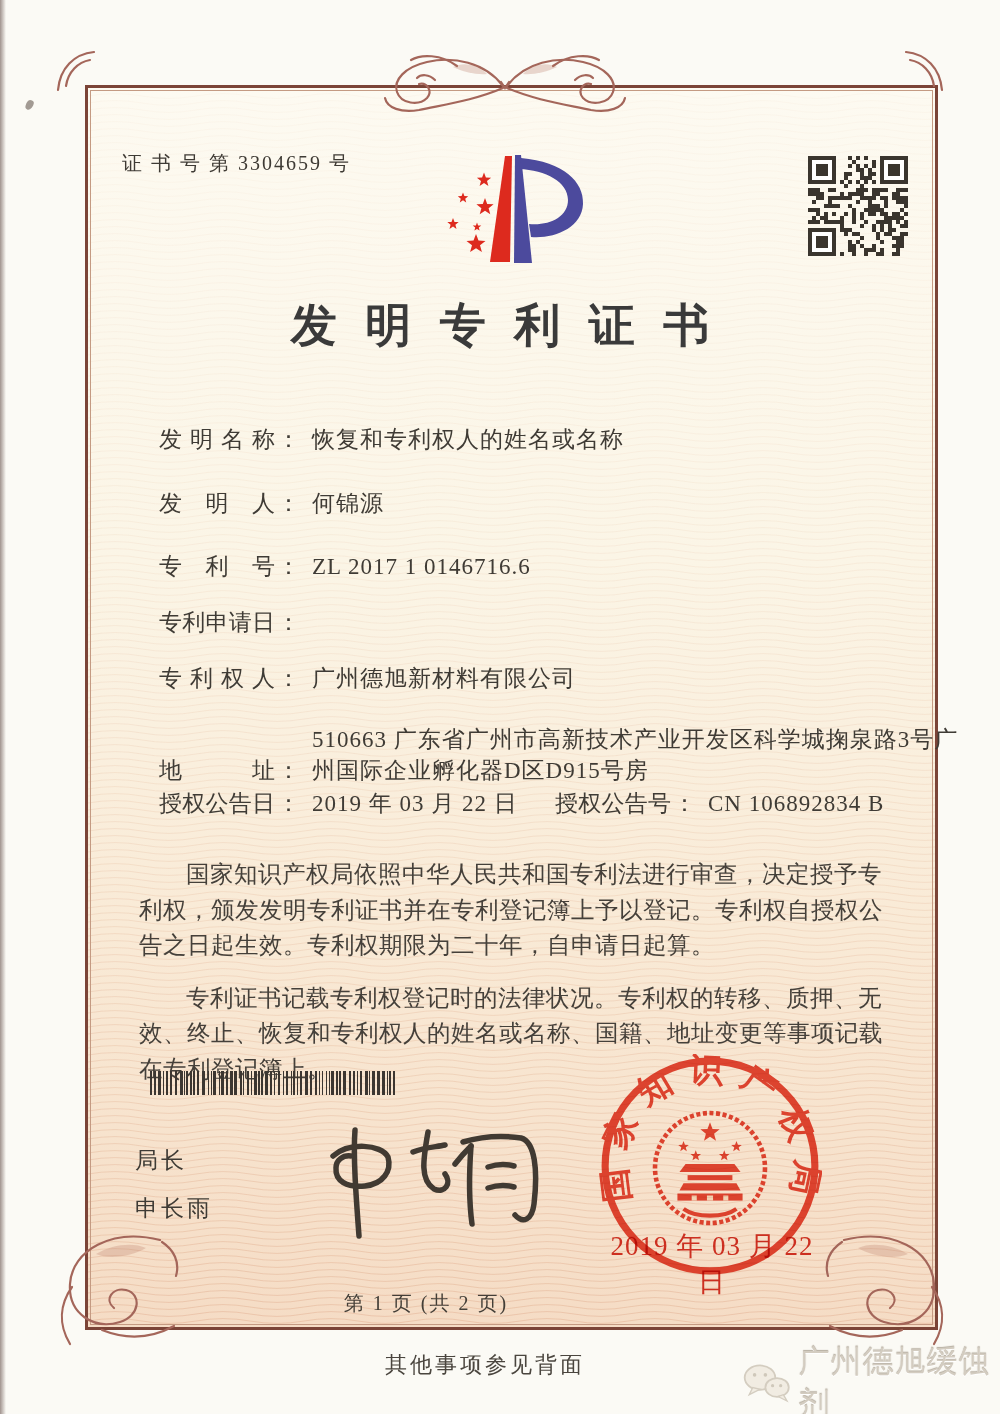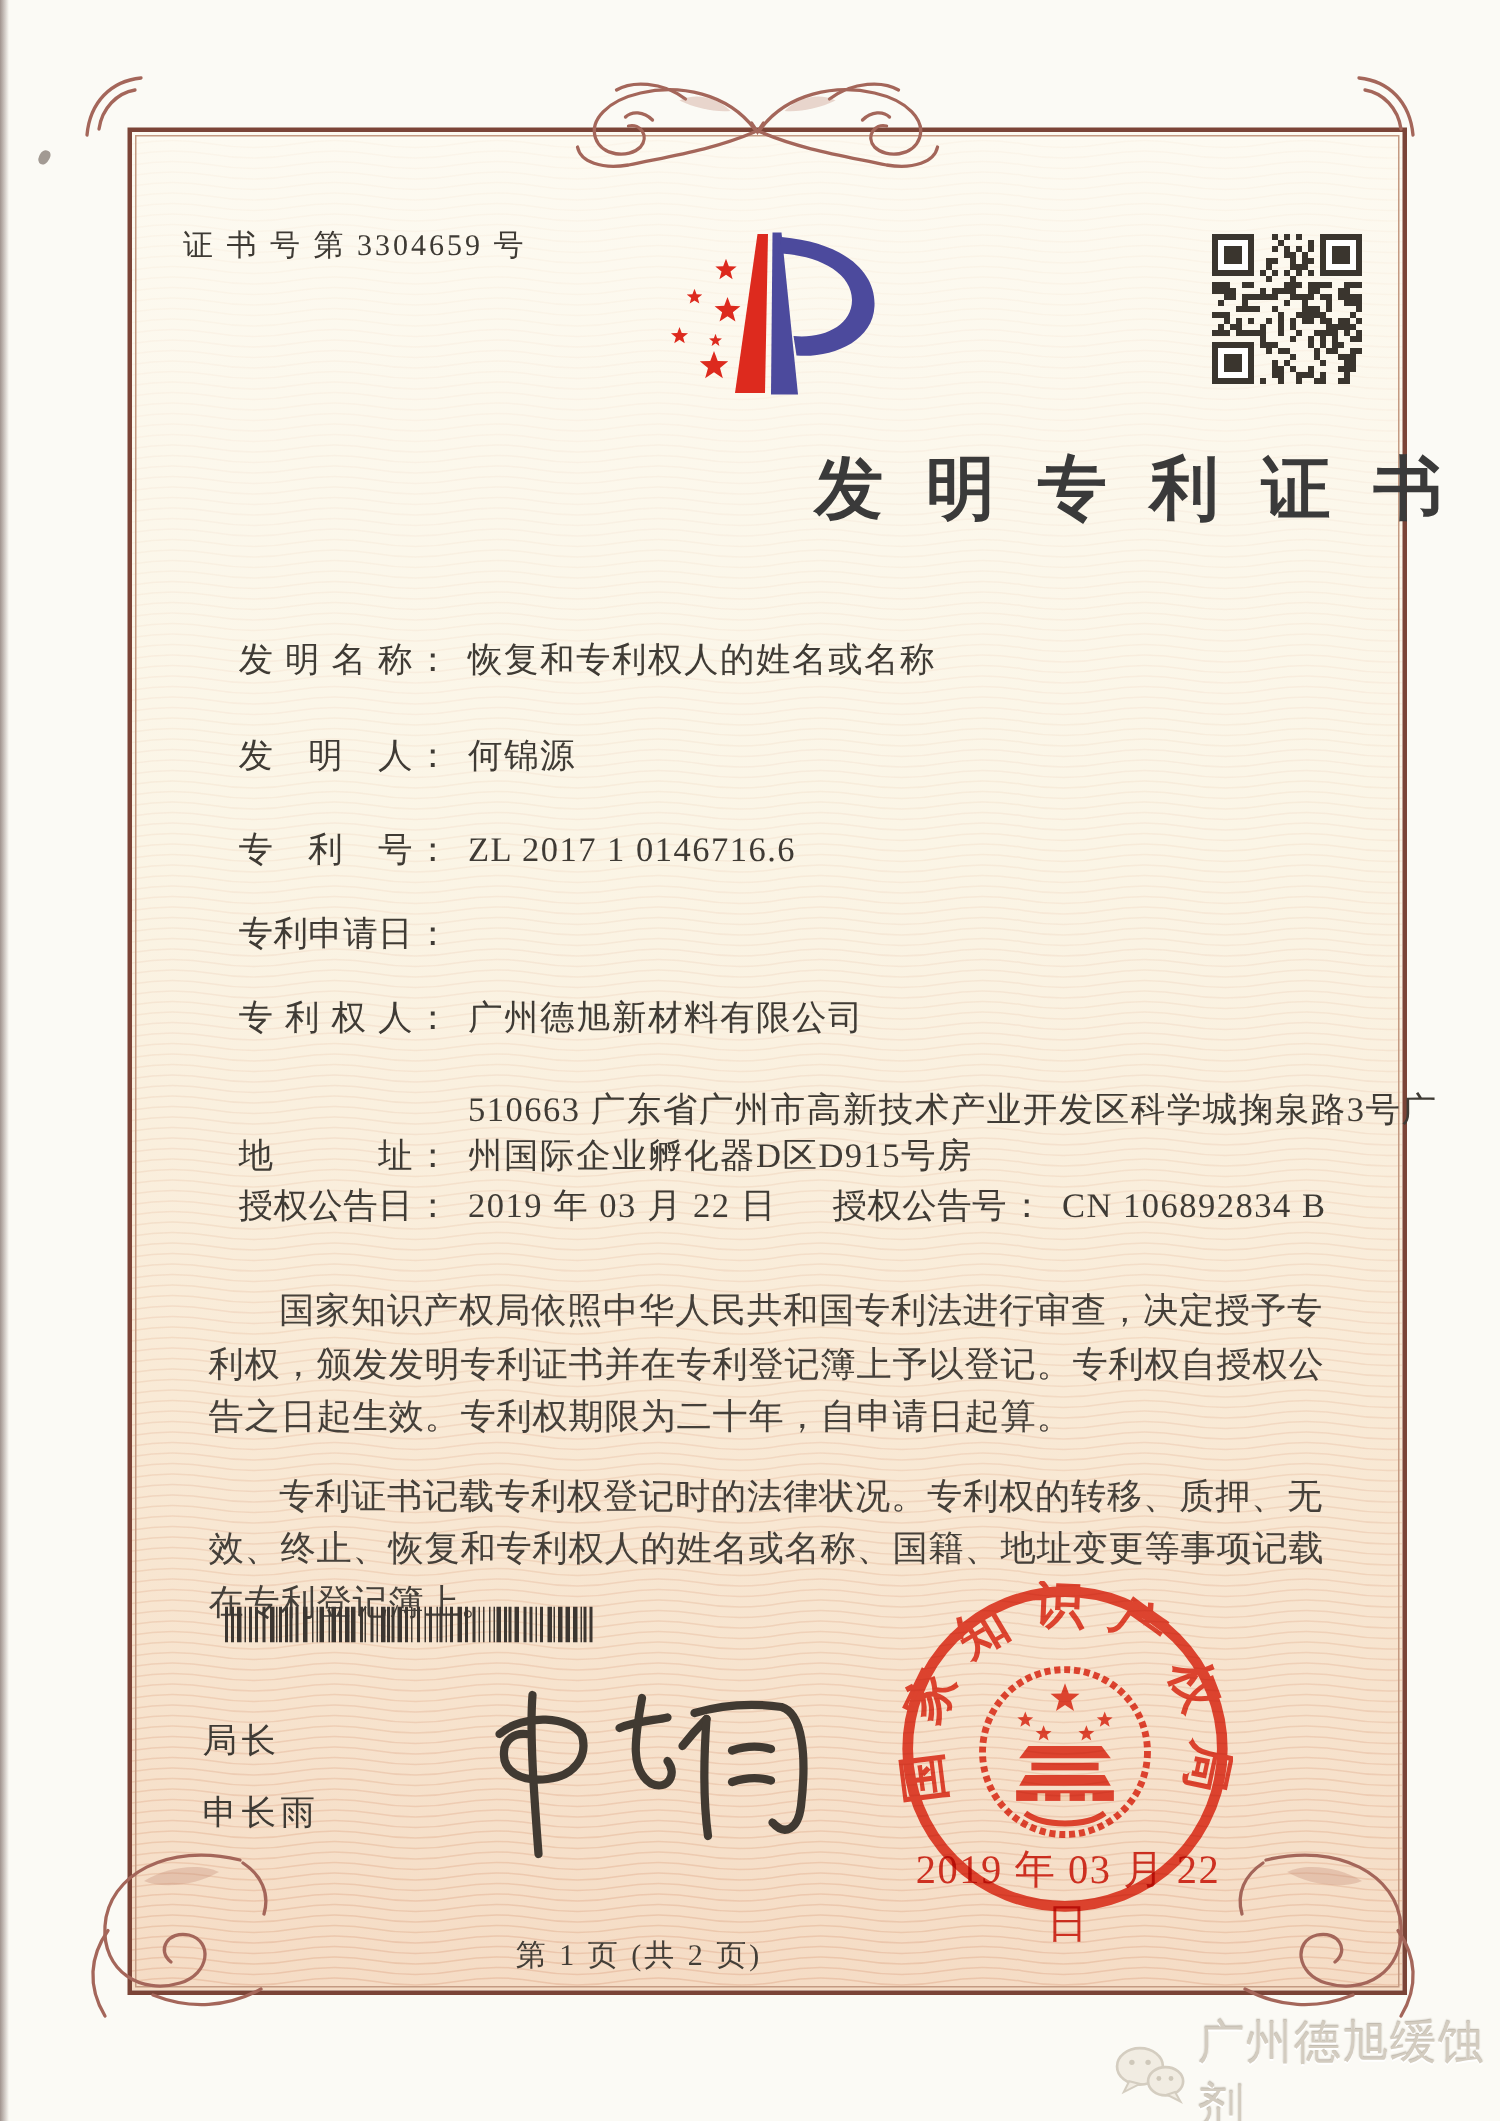--- a/index.html
+++ b/index.html
@@ -16,21 +16,21 @@
     background:linear-gradient(180deg,#fdfaf1 0%,#fbf5e6 38%,#f9ead6 68%,#f5dcc5 100%);}
   .frame-inner{position:absolute;inset:2px;border:1px solid #c49a82;pointer-events:none;}
   .waves{position:absolute;inset:0;width:100%;height:100%;}
 
   .orn{position:absolute;pointer-events:none;}
   .orn path{stroke:#a4665a;stroke-width:2.2;fill:none;stroke-linecap:round;}
   .orn .fillleaf{fill:rgba(190,130,110,.30);stroke:none;}
 
   .txt{position:absolute;color:#3e3a34;}
   .cert-no{left:122px;top:150px;font-size:20px;letter-spacing:2px;}
-  .title{left:0;right:10px;top:295px;text-align:right;font-size:46px;font-weight:600;
+  .title{left:0;right:0;top:295px;text-align:center;font-size:46px;font-weight:600;
          letter-spacing:.62em;text-indent:.62em;color:#3a3a3a;}
 
   .field{position:absolute;left:159px;display:flex;align-items:flex-end;
          font-size:23px;color:#3f3b35;line-height:31px;}
   .lbl{flex:0 0 116px;text-align:justify;text-align-last:justify;}
   .colon{margin:0 4px 0 2px;}
   .val{margin-left:8px;letter-spacing:1px;}
   .val-wrap{width:650px;}
 
   .paras{position:absolute;left:122px;top:840px;width:790px;font-size:23.5px;
@@ -654,20 +654,21 @@
       <rect x="78" y="137" width="64" height="7" fill="#e23b28"></rect>
       <rect x="92" y="139" width="5" height="5" fill="#fbeee0"></rect>
       <rect x="107" y="139" width="6" height="5" fill="#fbeee0"></rect>
       <rect x="123" y="139" width="5" height="5" fill="#fbeee0"></rect>
       <path d="M84,152 C96,161 124,161 136,152" fill="none" stroke="#e23b28" stroke-width="4"></path>
     </g>
   </svg>
   <div class="seal-date">2019 年 03 月 22 日</div>
 
   <div class="page-info">第 1 页 (共 2 页)</div>
+  <div class="footer-note">其他事项参见背面</div>
 
   <div class="watermark">
     <svg width="54" height="44" viewBox="0 0 54 44">
       <ellipse cx="20" cy="16" rx="17" ry="13.5" fill="#f1ece2" stroke="#d4cdc0" stroke-width="2"></ellipse>
       <path d="M12,27 L8,35 L20,29 Z" fill="#f1ece2" stroke="#d4cdc0" stroke-width="1.5"></path>
       <circle cx="14" cy="13" r="2" fill="#cfc8ba"></circle>
         <circle cx="26" cy="13" r="2" fill="#cfc8ba"></circle>
       <ellipse cx="39" cy="27" rx="13" ry="10.5" fill="#f1ece2" stroke="#d4cdc0" stroke-width="2"></ellipse>
       <path d="M46,35 L50,42 L40,37 Z" fill="#f1ece2" stroke="#d4cdc0" stroke-width="1.5"></path>
       <circle cx="34" cy="25" r="1.8" fill="#cfc8ba"></circle>

